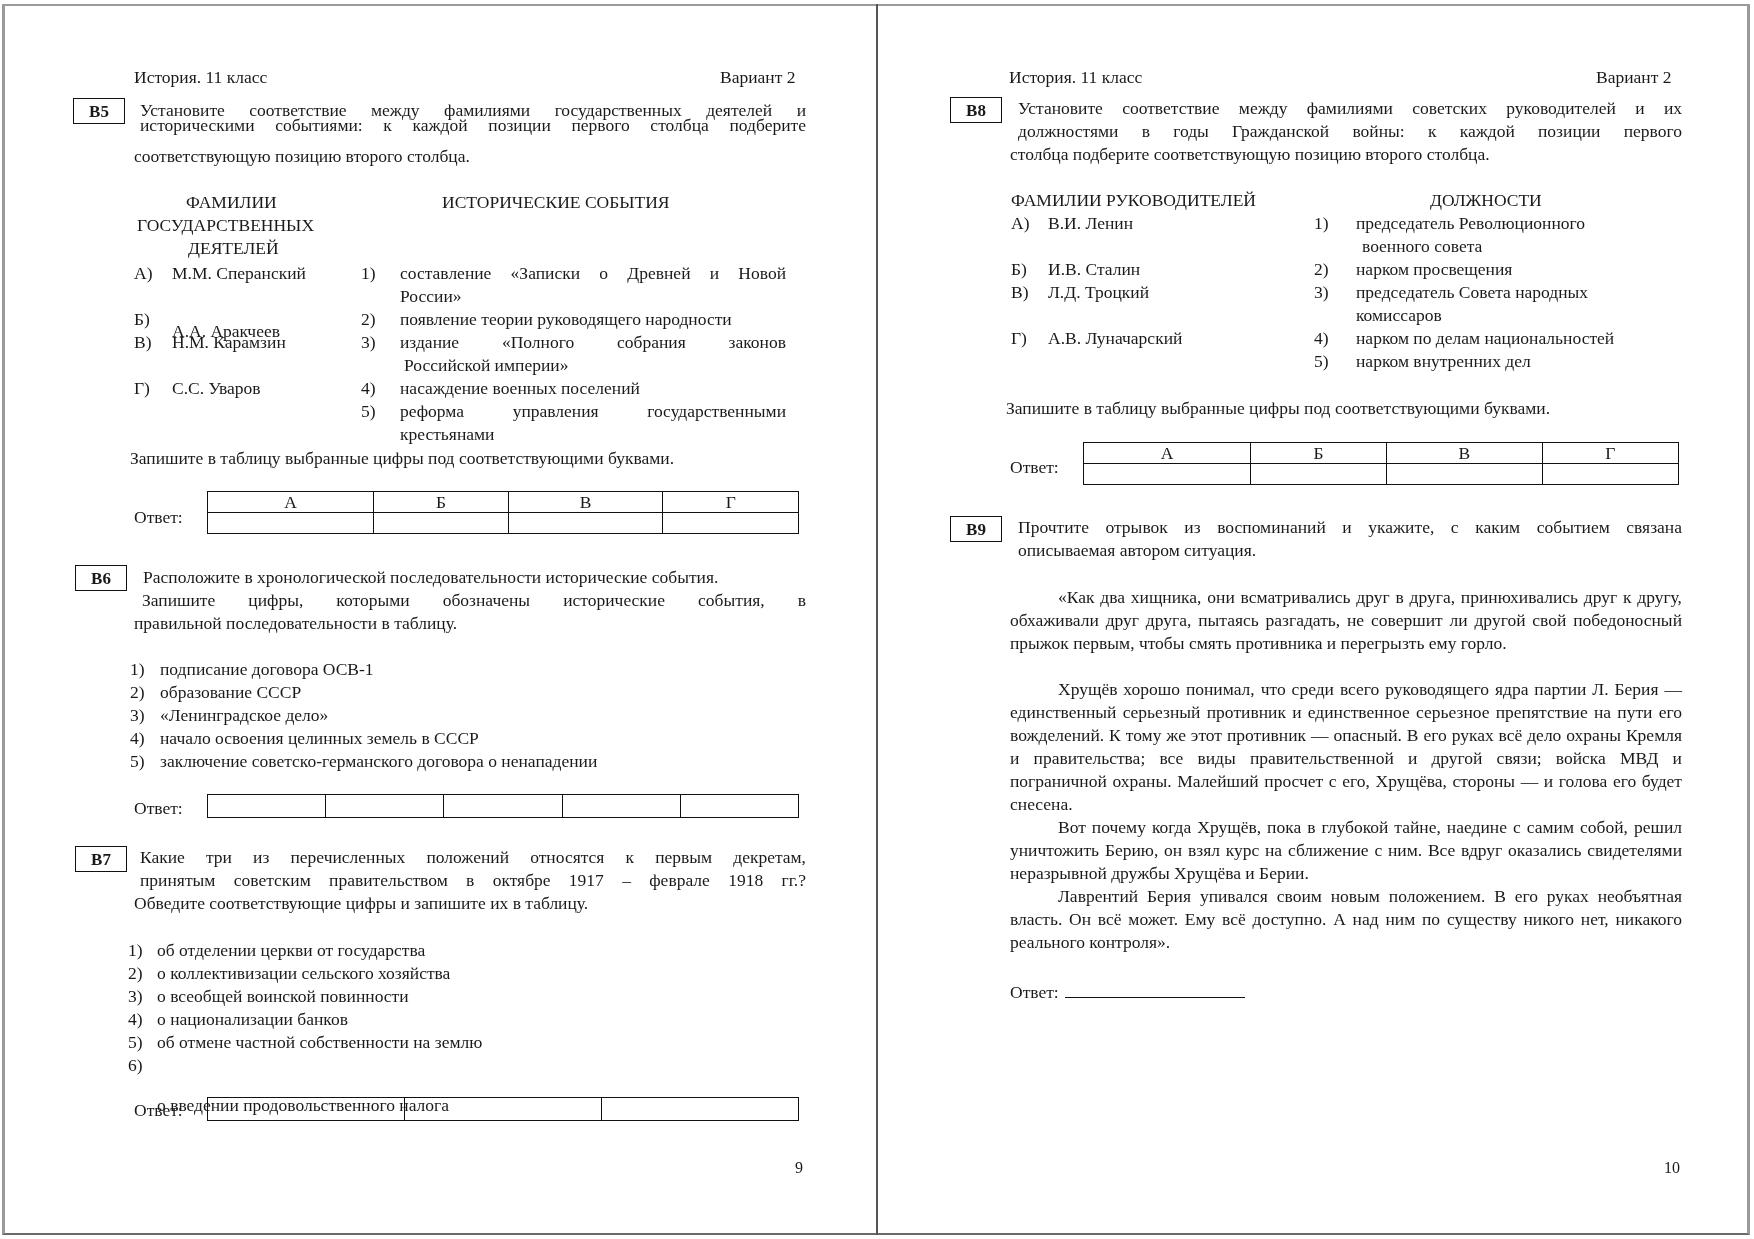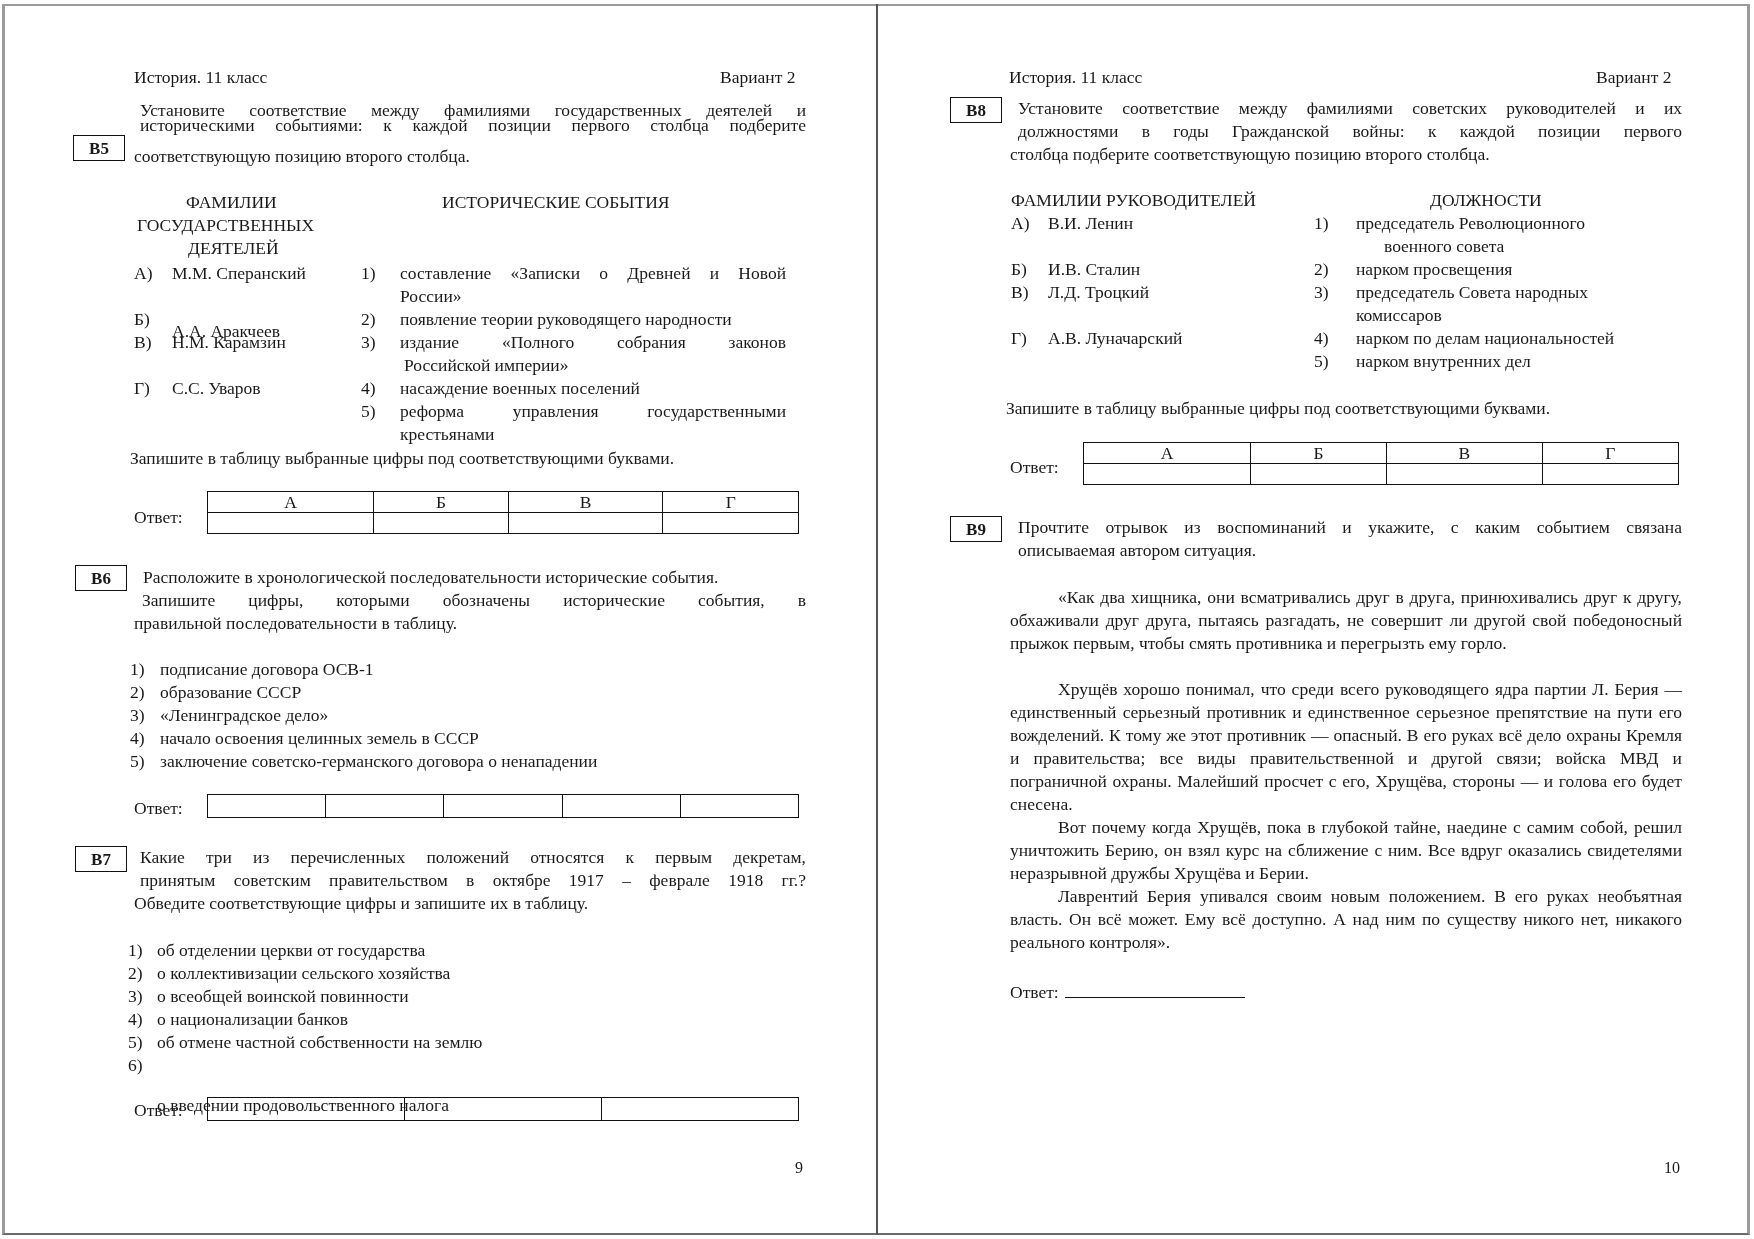--- a/index.html
+++ b/index.html
@@ -47,21 +47,21 @@
 <body>
 
 <div class="frame"></div>
 <div class="spine"></div>
 
 <div class="page left">
 
   <div class="abs hdr" style="left:134px; top:66px;">История. 11 класс</div>
   <div class="abs hdr" style="left:720px; top:66px;">Вариант 2</div>
 
-  <div class="taskbox" style="left:73px; top:98px;margin-top:37px;">B5</div>
+  <div class="taskbox" style="left:73px; top:98px;">B5</div>
   <div class="abs" style="left:140px; top:99px; width:666px; text-align:justify; text-align-last:justify;">Установите соответствие между фамилиями государственных деятелей и</div>
   <div class="abs" style="left:140px; top:114px; width:666px; text-align:justify; text-align-last:justify;">историческими событиями: к каждой позиции первого столбца подберите</div>
   <div class="abs" style="left:134px; top:145px;">соответствующую позицию второго столбца.</div>
 
   <div class="abs" style="left:186px; top:191px;">ФАМИЛИИ</div>
   <div class="abs" style="left:137px; top:214px;">ГОСУДАРСТВЕННЫХ</div>
   <div class="abs" style="left:188px; top:237px;">ДЕЯТЕЛЕЙ</div>
   <div class="abs" style="left:442px; top:191px;">ИСТОРИЧЕСКИЕ СОБЫТИЯ</div>
 
   <div class="abs" style="left:134px; top:262px;">А)</div>
@@ -185,21 +185,21 @@
   <div class="abs" style="left:170px; top:212px;">В.И. Ленин</div>
   <div class="abs" style="left:133px; top:258px;">Б)</div>
   <div class="abs" style="left:170px; top:258px;">И.В. Сталин</div>
   <div class="abs" style="left:133px; top:281px;">В)</div>
   <div class="abs" style="left:170px; top:281px;">Л.Д. Троцкий</div>
   <div class="abs" style="left:133px; top:327px;">Г)</div>
   <div class="abs" style="left:170px; top:327px;">А.В. Луначарский</div>
 
   <div class="abs" style="left:436px; top:212px;">1)</div>
   <div class="abs" style="left:478px; top:212px;">председатель Революционного</div>
-  <div class="abs" style="left:506px; top:235px;">военного совета</div>
+  <div class="abs" style="left:484px; top:235px;">военного совета</div>
   <div class="abs" style="left:436px; top:258px;">2)</div>
   <div class="abs" style="left:478px; top:258px;">нарком просвещения</div>
   <div class="abs" style="left:436px; top:281px;">3)</div>
   <div class="abs" style="left:478px; top:281px;">председатель Совета народных</div>
   <div class="abs" style="left:478px; top:304px;">комиссаров</div>
   <div class="abs" style="left:436px; top:327px;">4)</div>
   <div class="abs" style="left:478px; top:327px;">нарком по делам национальностей</div>
   <div class="abs" style="left:436px; top:350px;">5)</div>
   <div class="abs" style="left:478px; top:350px;">нарком внутренних дел</div>
 

